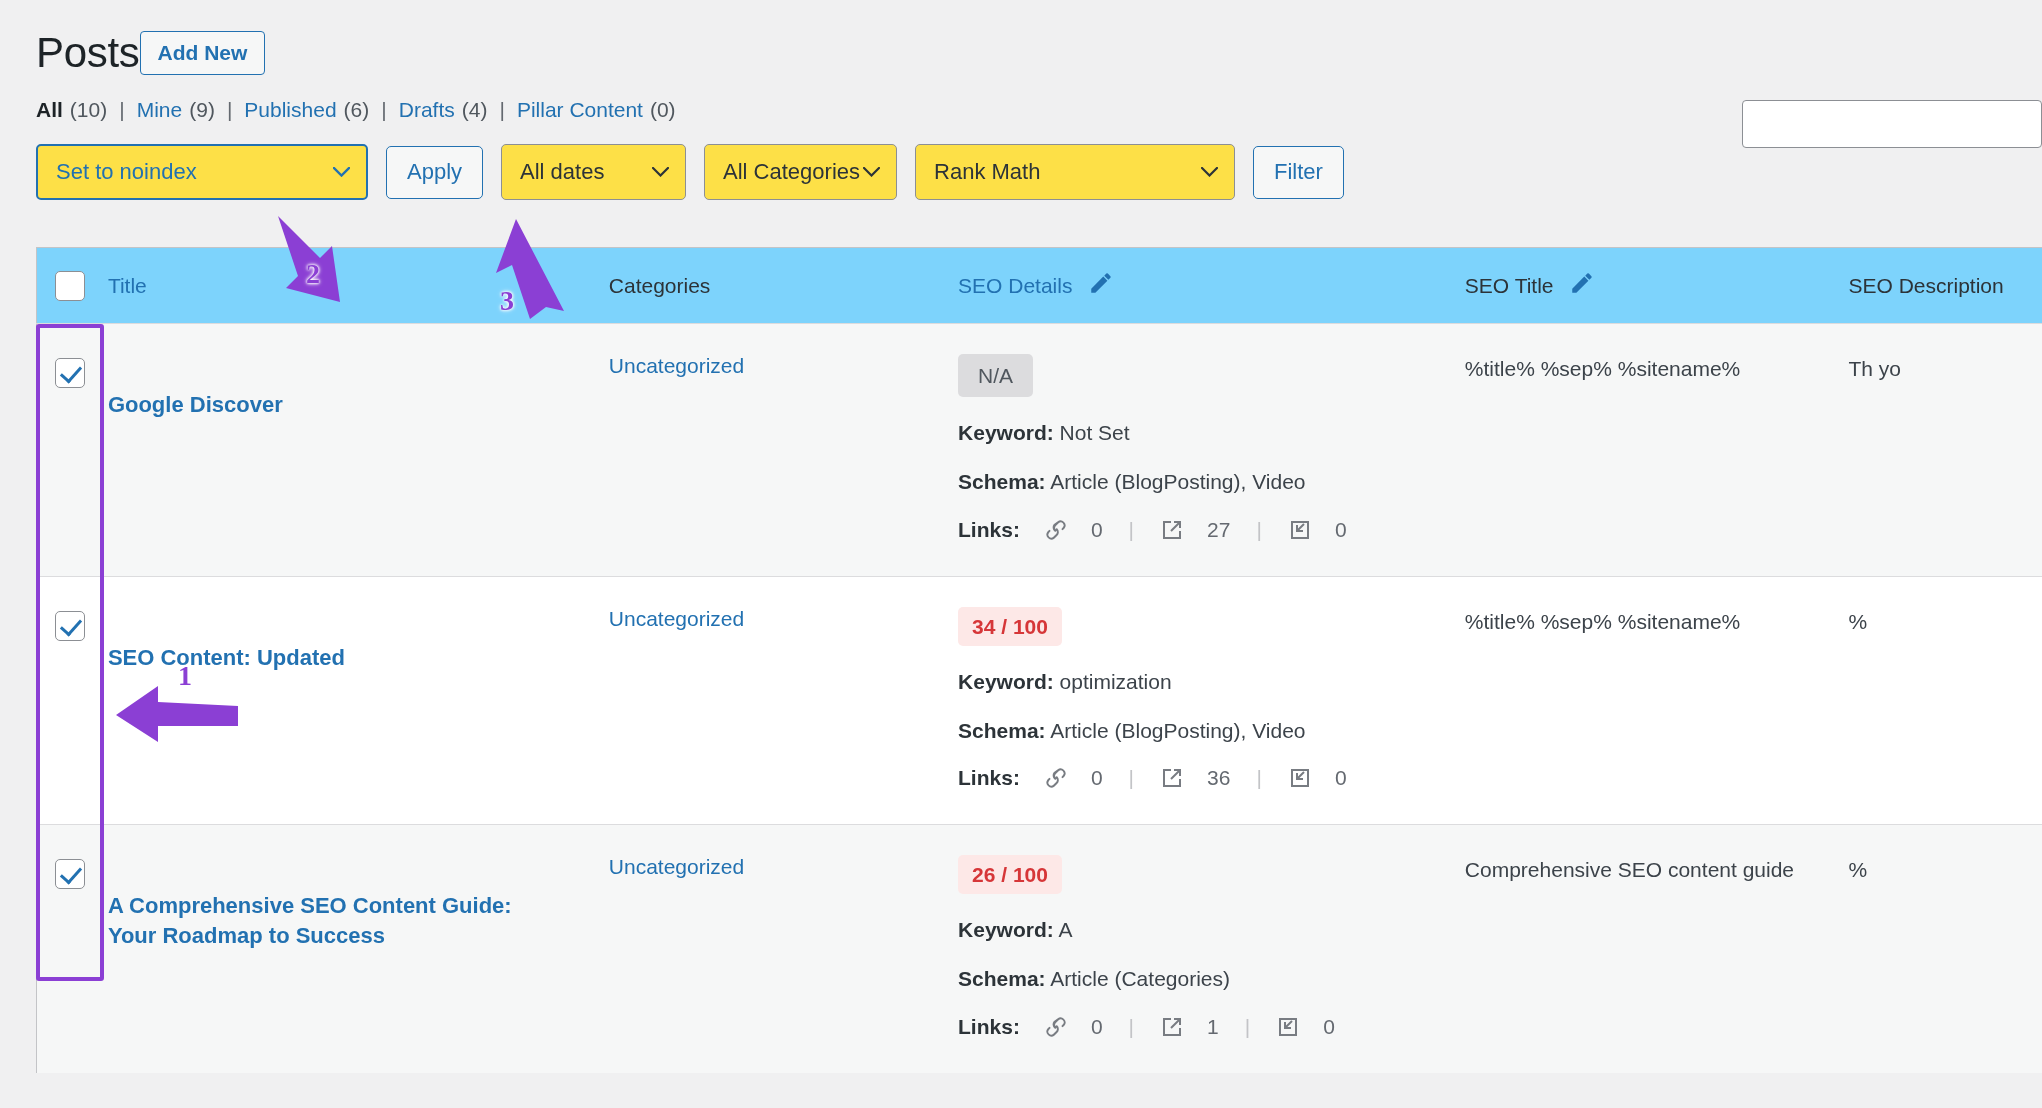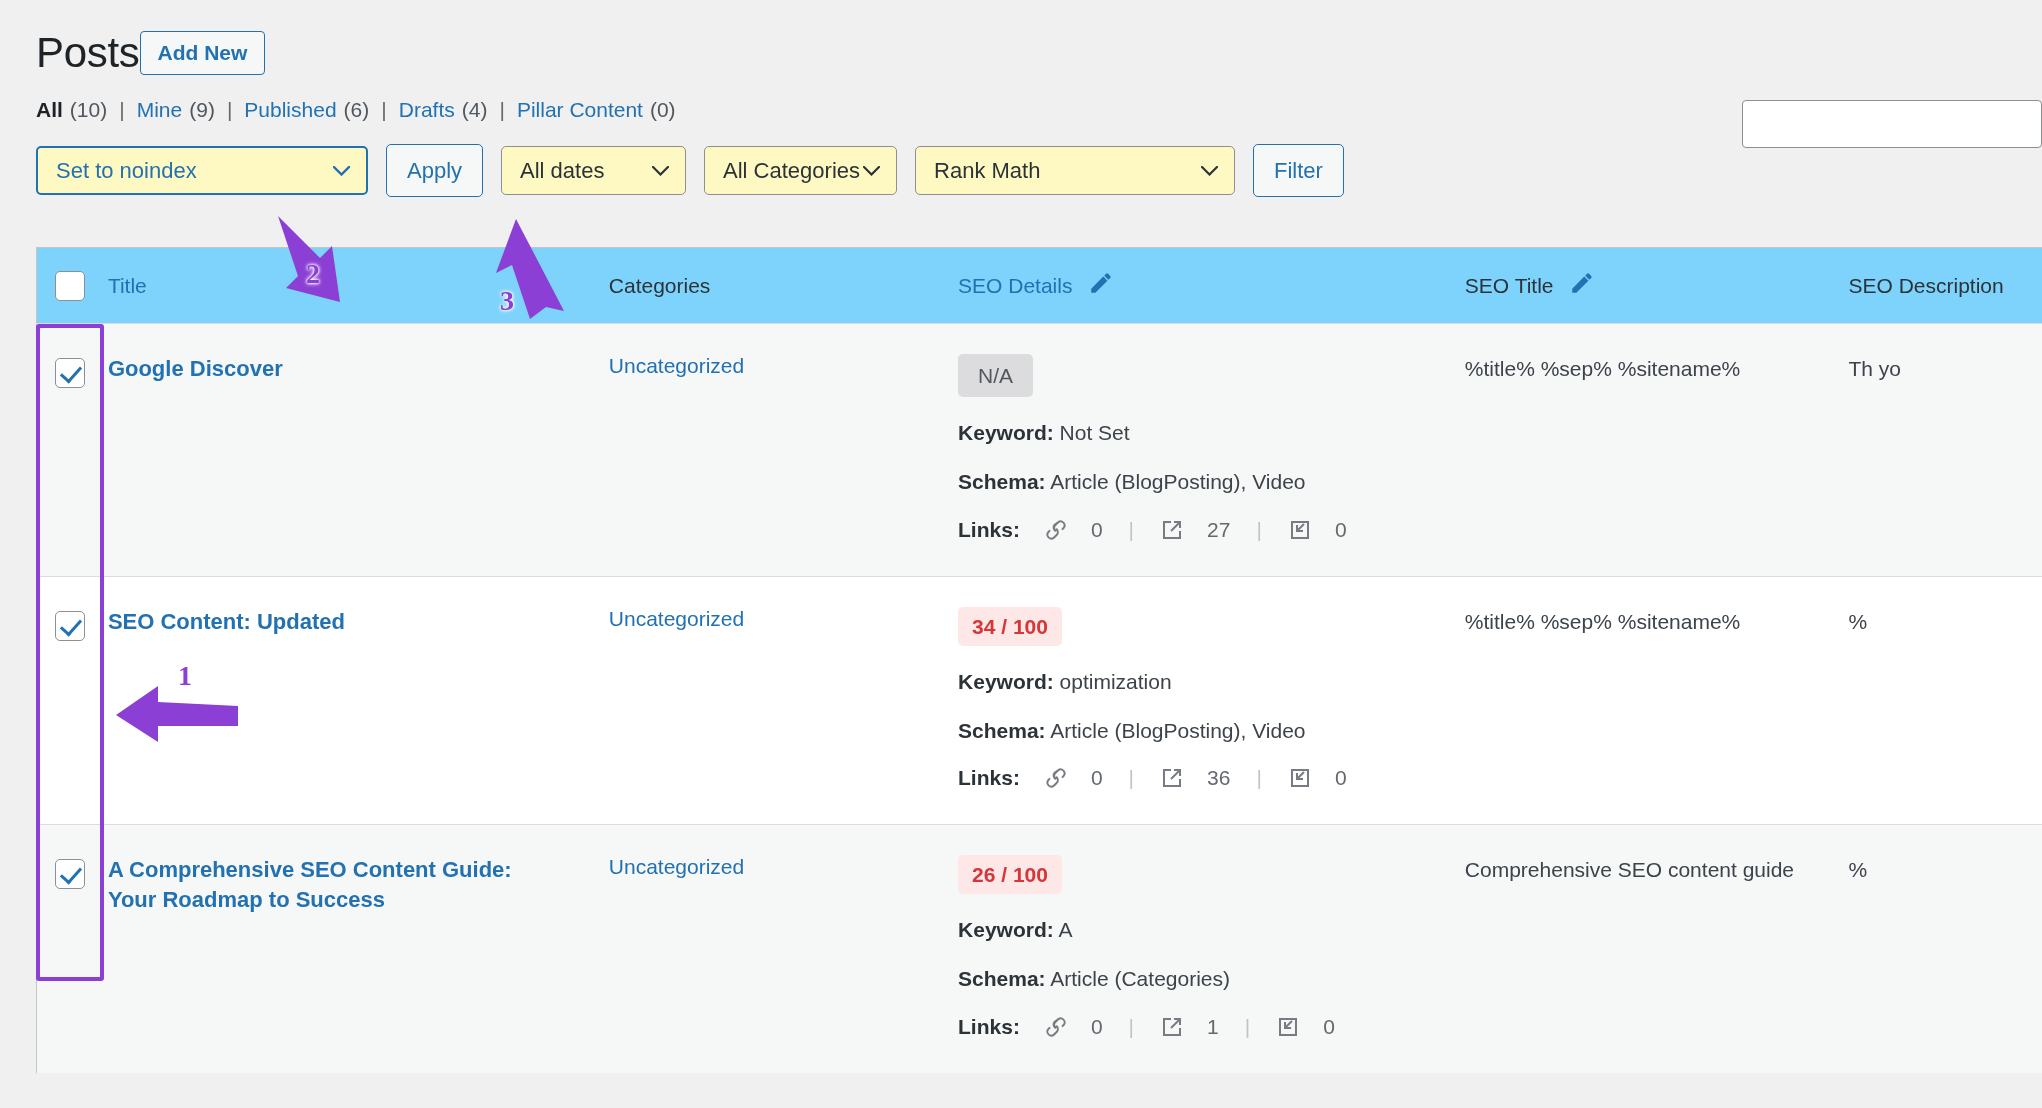--- a/index.html
+++ b/index.html
@@ -54,21 +54,21 @@
     color: #2c3338;
   }
 
   
   .tablenav {
     display: flex; align-items: center; gap: 18px;
     padding: 22px 0 0 36px;
   }
   .select-ctl {
     position: relative; display: inline-flex; align-items: center;
-    height: 49px; background: #fef9c3; border: 1.5px solid #8c8f94;
+    height: 56px; background: #fde047; border: 1.5px solid #8c8f94;
     border-radius: 5px; padding: 0 52px 0 18px;
     font-size: 22px; color: #2c3338; cursor: pointer; white-space: nowrap;
   }
   .select-ctl.focus { border: 2.5px solid #2271b1; color: #2271b1; }
   .select-ctl .caret {
     position: absolute; right: 16px; top: 50%; transform: translateY(-50%);
     width: 17px; height: 10px;
   }
   .select-ctl .caret svg { display: block; }
   #bulk-action-select { width: 332px; }
@@ -122,21 +122,21 @@
 
   .wp-list-table tbody tr { border-top: 1.5px solid #dcdcde; }
   .wp-list-table tbody tr.alt { background: #f6f7f7; }
   .wp-list-table tbody td {
     vertical-align: top; padding: 30px 0 34px 0; color: #2c3338;
   }
   .wp-list-table tbody td.col-cb { padding-top: 34px; padding-left: 18px; }
 
   .row-title {
     color: #2271b1; font-weight: 700; font-size: 22px;
-    line-height: 1.35; cursor: pointer; display: inline-block; max-width: 450px;
+    line-height: 1.35; cursor: pointer; display: inline-block; max-width: 450px; margin-top: 36px;
   }
   .cat-link { color: #2271b1; font-size: 21px; cursor: pointer; }
 
   .score-badge {
     display: inline-block; border-radius: 5px; padding: 9px 14px;
     font-size: 21px; font-weight: 700; line-height: 1;
   }
   .score-badge.na  { background: #dcdcde; color: #50575e; font-weight: 400; padding: 11px 20px; }
   .score-badge.bad { background: #fde8e7; color: #d63638; }
 

